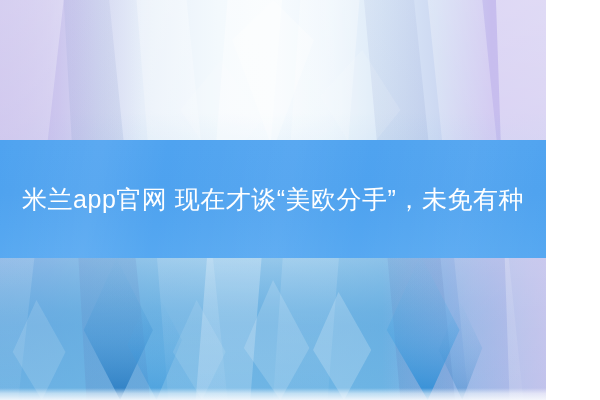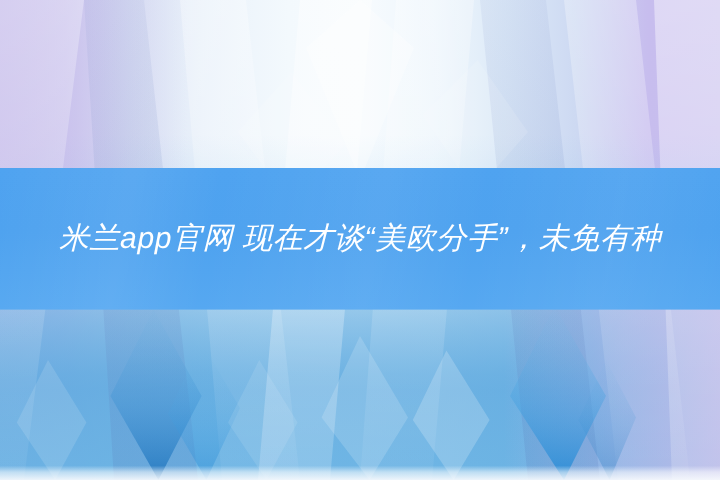--- a/index.html
+++ b/index.html
@@ -6,25 +6,24 @@
     margin: 0;
     padding: 0;
     background: #ffffff;
   }
   body {
     font-family: "Liberation Sans", "DejaVu Sans", sans-serif;
   }
 
   .canvas {
     position: relative;
-    width: 600px;
+    width: 546px;
     height: 400px;
     overflow: hidden;
-    background: #86efac;
-    font-style: italic;
+    background: #737373;
   }
 
   
   .bg-base {
     position: absolute;
     inset: 0;
     background:
       linear-gradient(180deg,
         rgba(255,255,255,0.00) 0%,
         rgba(255,255,255,0.00) 28%,

